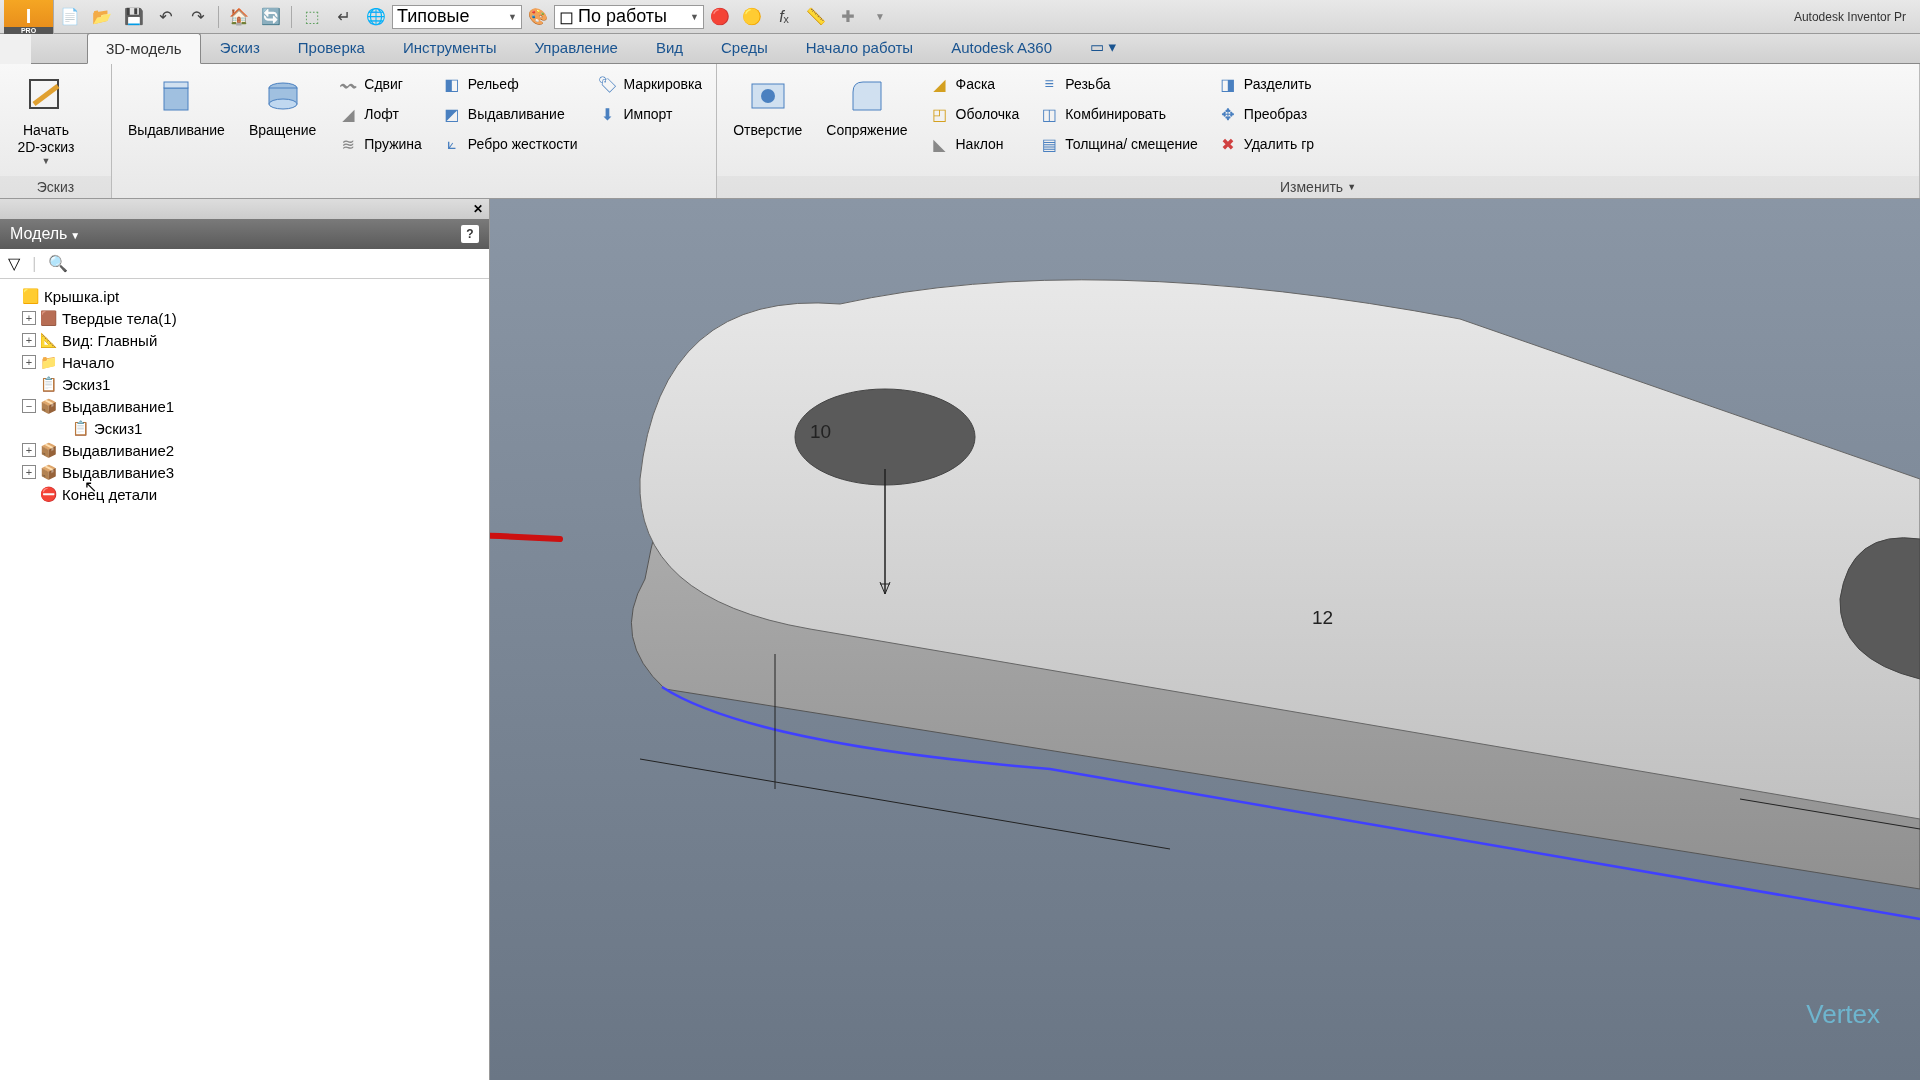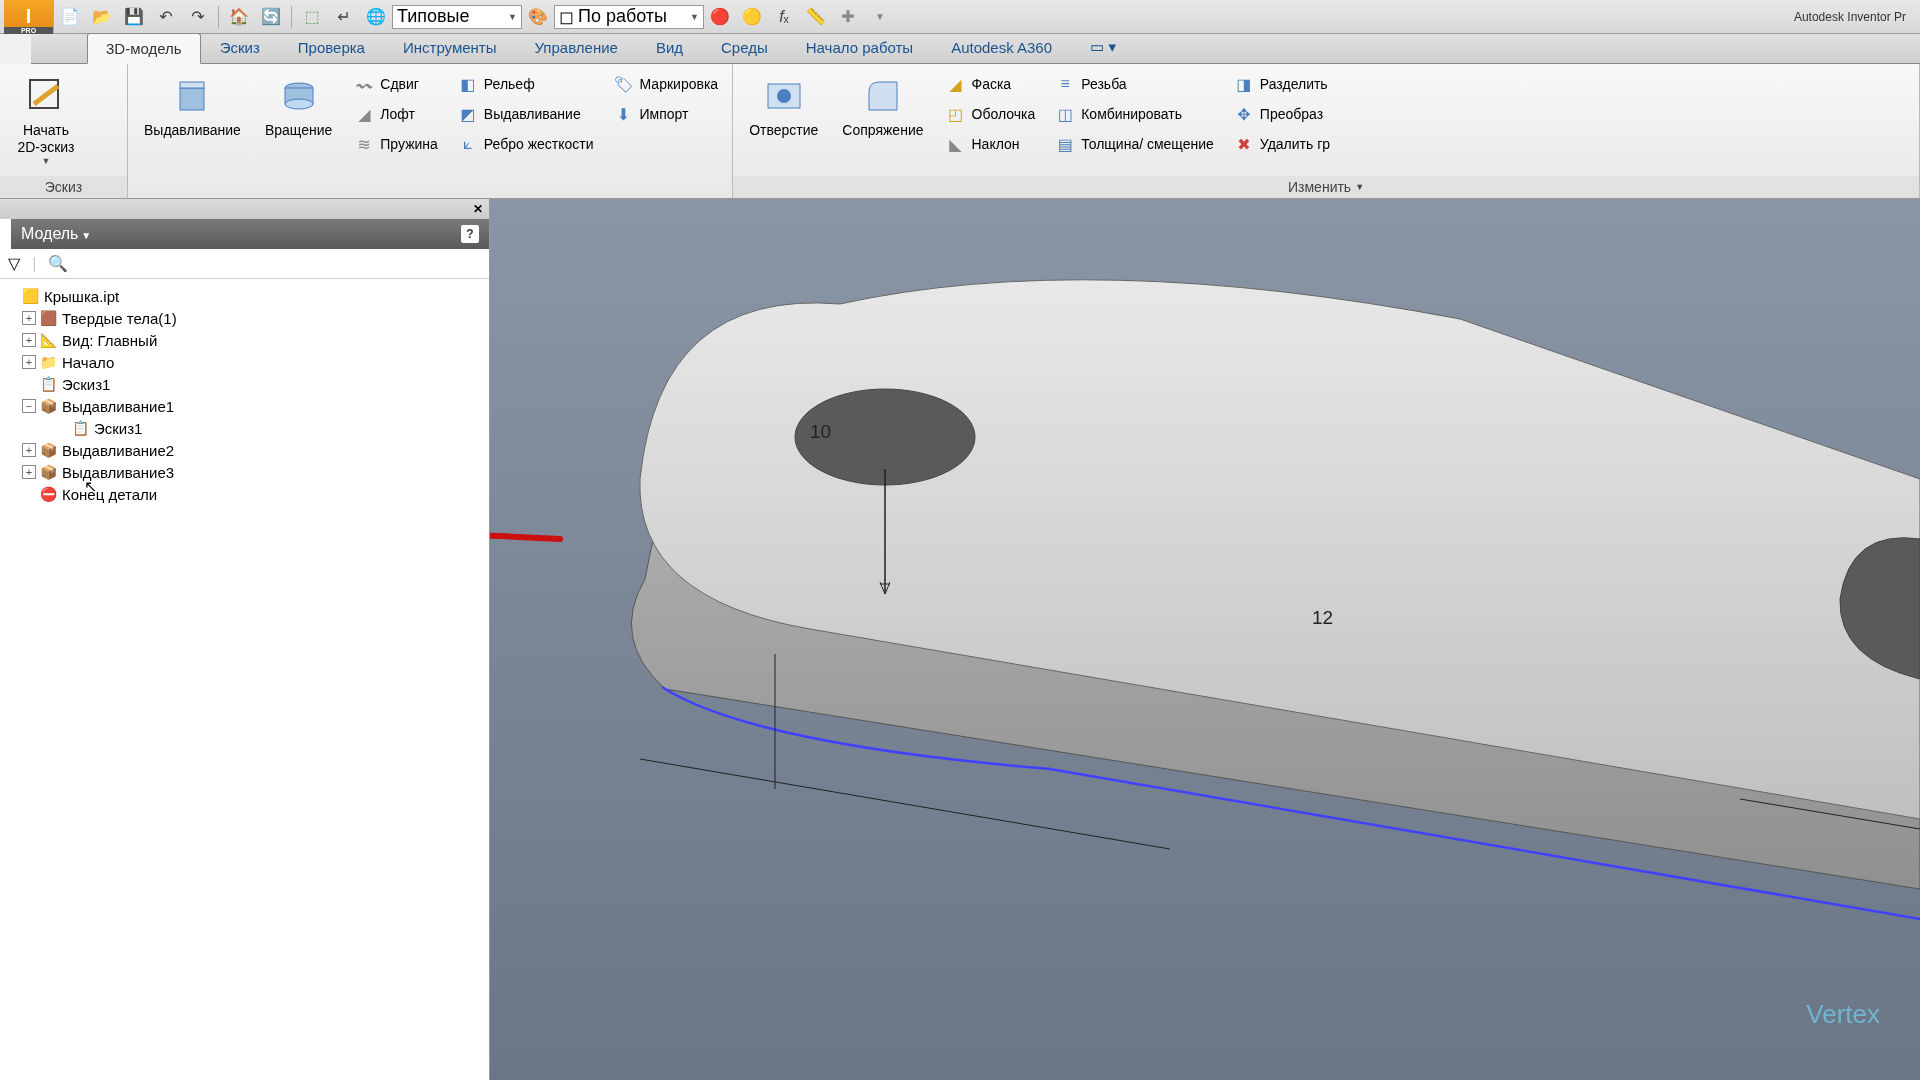--- a/index.html
+++ b/index.html
@@ -32,21 +32,21 @@
 .small-btn { display: flex; align-items: center; gap: 6px; padding: 4px 8px; cursor: pointer; font-size: 14px; white-space: nowrap; }
 .small-icon { width: 20px; height: 20px; display: flex; align-items: center; justify-content: center; font-size: 16px; }
 
 
 .main { display: flex; height: calc(100% - 199px); }
 
 
 .browser { width: 490px; background: white; border-right: 1px solid #999; display: flex; flex-direction: column; }
 .browser-header { height: 20px; background: linear-gradient(#ddd, #ccc); display: flex; justify-content: flex-end; padding: 0 6px; align-items: center; }
 .browser-close { cursor: pointer; font-size: 12px; font-weight: bold; }
-.browser-title { height: 30px; background: linear-gradient(#7a7a7a, #5a5a5a); color: white; display: flex; align-items: center; padding: 0 10px; font-size: 16px; justify-content: space-between; margin-left: 11px; }
+.browser-title { height: 30px; background: linear-gradient(#7a7a7a, #5a5a5a); color: white; display: flex; align-items: center; padding: 0 10px; font-size: 16px; justify-content: space-between; }
 .browser-title-text::after { content: " ▼"; font-size: 10px; }
 .help-icon { background: #fff; color: #333; width: 18px; height: 18px; display: flex; align-items: center; justify-content: center; font-size: 12px; font-weight: bold; border-radius: 2px; }
 .browser-toolbar { height: 30px; display: flex; align-items: center; padding: 0 8px; gap: 12px; border-bottom: 1px solid #ccc; }
 .tree { flex: 1; padding: 6px 4px; overflow: auto; position: relative; }
 .tree-item { display: flex; align-items: center; gap: 4px; padding: 2px 0; font-size: 15px; cursor: pointer; white-space: nowrap; }
 .expander { width: 14px; height: 14px; border: 1px solid #888; display: flex; align-items: center; justify-content: center; font-size: 11px; line-height: 1; color: #555; background: white; }
 .no-expander { width: 14px; }
 .tree-icon { width: 18px; height: 18px; display: flex; align-items: center; justify-content: center; font-size: 14px; }
 .indent-1 { padding-left: 18px; }
 .indent-2 { padding-left: 50px; }
@@ -111,21 +111,21 @@
   <div class="ribbon-tab">Управление</div>
   <div class="ribbon-tab">Вид</div>
   <div class="ribbon-tab">Среды</div>
   <div class="ribbon-tab">Начало работы</div>
   <div class="ribbon-tab">Autodesk A360</div>
   <div class="ribbon-tab">▭ ▾</div>
 </div>
 
 <div class="ribbon">
 
-  <div class="ribbon-panel" style="width:128px">
+  <div class="ribbon-panel" style="width:112px">
     <div class="panel-body">
       <div class="big-btn">
         <div class="big-icon ic-yellow">
           <svg width="44" height="44">
               <rect x="6" y="6" width="28" height="28" fill="none" stroke="#444" stroke-width="2"></rect>
               <line x1="10" y1="30" x2="34" y2="12" stroke="#e0a030" stroke-width="5"></line>
             </svg>
         </div>
         <div class="big-label" style="white-space:pre-line">Начать
 2D-эскиз</div>

